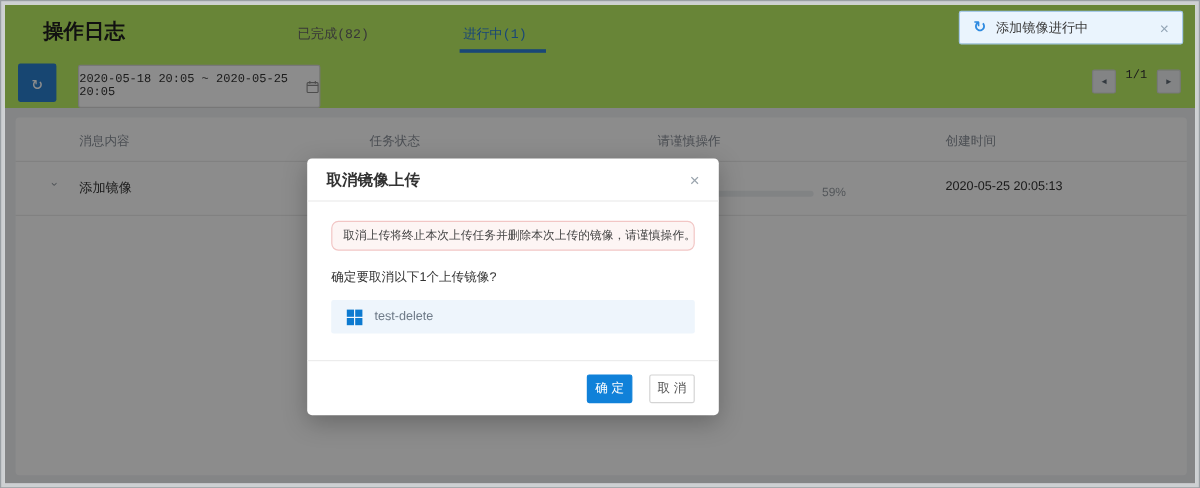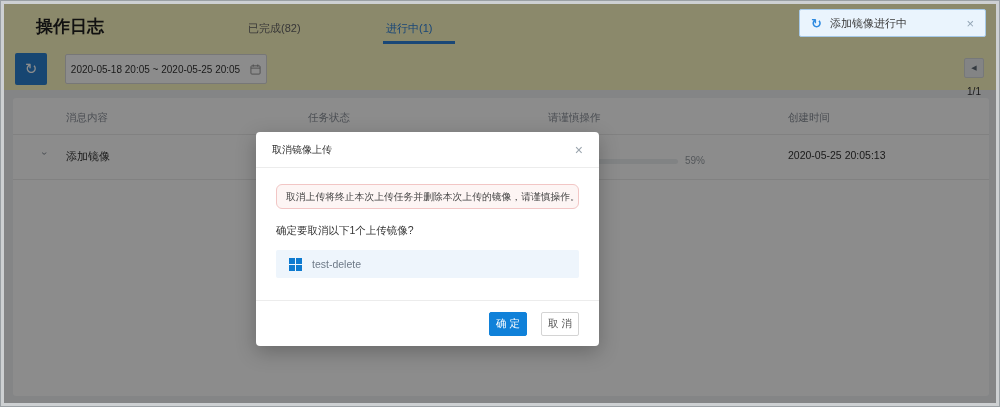--- a/index.html
+++ b/index.html
@@ -4,37 +4,37 @@
 <style>
   * { margin:0; padding:0; box-sizing:border-box; }
   html,body { width:1000px; height:407px; }
   body { font-family:"Liberation Sans","DejaVu Sans",sans-serif; }
 
   .screen { position:relative; width:1000px; height:407px;
     border:1px solid #9aa0a4; background:#cdd0d2; padding:3px; }
   .page { position:relative; width:992px; height:399px; background:#f0f2f5; overflow:hidden; }
 
   
-  .app-header { position:absolute; left:0; top:0; width:992px; height:86px; background:#fef9c3; }
+  .app-header { position:absolute; left:0; top:0; width:992px; height:86px; background:#bef264;font-family:Liberation Mono, monospace; }
   .page-title { position:absolute; left:32px; top:11px; font-size:17px; font-weight:bold; color:#1f1f1f; }
   .tab { position:absolute; top:17px; font-size:11px; color:#666; cursor:pointer; }
   .tab-done { left:244px; }
   .tab-running { left:382px; color:#2f82d9; }
   .tab-underline { position:absolute; left:379px; top:37px; width:72px; height:3px; background:#2f82d9; }
 
   .refresh-btn { position:absolute; left:11px; top:49px; width:32px; height:32px;
     background:#2a80d0; border-radius:2px; display:flex; align-items:center; justify-content:center;
     color:#fff; font-size:15px; }
-  .date-range { position:absolute; left:61px; top:50px; width:202px; height:30px;
+  .date-range { position:absolute; left:61px; top:50px; width:202px; height:36px;
     background:#fff; border:1px solid #d9d9d9; border-radius:2px;
     display:flex; align-items:center; justify-content:center; gap:6px;
     font-size:10px; color:#333; }
   .date-range .cal { display:inline-flex; margin-left:4px; }
 
-  .pagination { position:absolute; right:12px; top:54px; display:flex; align-items:center; gap:8px;flex-direction:column; }
+  .pagination { position:absolute; right:12px; top:54px; display:flex; gap:8px; }
   .page-btn { width:20px; height:20px; background:#eef0f2; border:1px solid #d8dadd; border-radius:2px;
     display:flex; align-items:center; justify-content:center; font-size:7px; color:#5f6b76; }
   .page-label { font-size:10px; color:#333; }
 
   .panel { position:absolute; left:9px; top:94px; width:976px; height:298px;
     background:#ffffff; border-radius:3px; }
   .col-header { position:absolute; top:13px; font-size:10.5px; color:#8a9099; }
   .col-1 { left:53px; } .col-2 { left:295px; } .col-3 { left:535px; } .col-4 { left:775px; }
   .divider { position:absolute; left:0; right:0; height:1px; background:#ececec; }
   .divider-head { top:36px; } .divider-row { top:81px; }
@@ -58,21 +58,21 @@
     display:flex; align-items:center; padding:0 11px; }
   .toast-icon { color:#2e8ae0; font-size:13px; font-weight:bold; margin-right:8px; }
   .toast-text { font-size:11px; color:#3a3a3a; flex:1; }
   .toast-close { font-size:13px; color:#93a5b5; cursor:pointer; }
 
   
   .modal { position:absolute; left:252px; top:128px; width:343px; height:214px; z-index:30;
     background:#fff; border-radius:4px; box-shadow:0 6px 20px rgba(0,0,0,0.25); }
   .modal-header { height:36px; display:flex; align-items:center; justify-content:space-between;
     padding:0 16px; border-bottom:1px solid #ececec; }
-  .modal-title { font-size:10px; font-weight:normal; color:#333; }
+  .modal-title { font-size:13px; font-weight:bold; color:#333; }
   .modal-close { font-size:14px; color:#9aa4ad; cursor:pointer; }
   .modal-body { padding:0 20px; }
   .warning-box { margin-top:16px; background:#fdf5f4; border:1px solid #f2c6c5; border-radius:6px;
     padding:5px 9px; font-size:9.8px; color:#444; line-height:13px; white-space:nowrap; }
   .question { margin-top:15px; font-size:10.5px; color:#333; }
   .image-row { margin-top:12px; height:28px; background:#eef5fc; border-radius:2px;
     display:flex; align-items:center; padding-left:13px; }
   .win-logo { display:inline-grid; grid-template-columns:6px 6px; grid-template-rows:6px 6px;
     gap:1px; margin-right:10px; }
   .win-logo i { background:#0d7ad0; }

